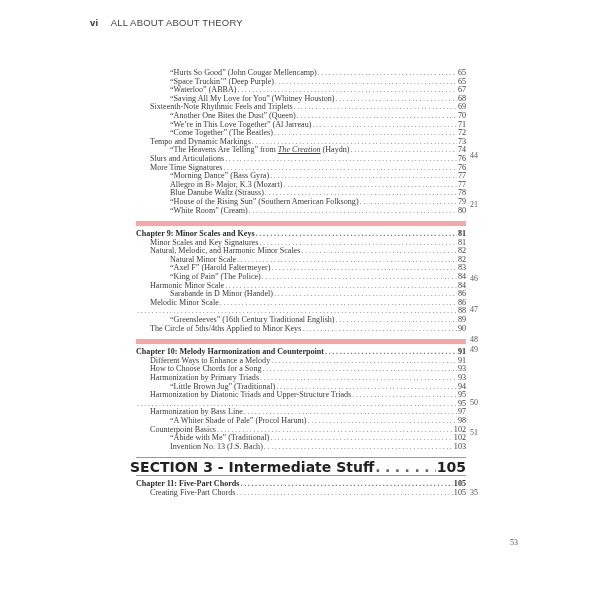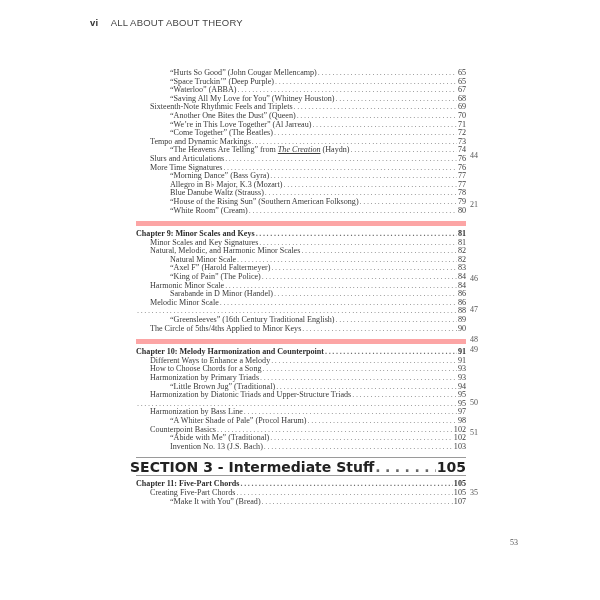--- a/index.html
+++ b/index.html
@@ -252,25 +252,20 @@
       <div class="row chap">
         <span class="t l1">Chapter 11: Five-Part Chords</span>
         <span class="d"></span>
         <span class="p">105</span>
       </div>
       <div class="row">
         <span class="t l2">Creating Five-Part Chords</span>
         <span class="d"></span>
         <span class="p">105</span>
       </div>
-      <div class="row">
-        <span class="t l3">“Make It with You” (Bread)</span>
-        <span class="d"></span>
-        <span class="p">107</span>
-      </div>
     </div>
 </div>
 
 <div id="margins">
     <span class="margin-num" style="top: 151px; text-align: right;">44</span>
     <span class="margin-num" style="top: 200px;">21</span>
     <span class="margin-num" style="top: 274px;">46</span>
     <span class="margin-num" style="top: 305px;">47</span>
     <span class="margin-num" style="top: 335px;">48</span>
     <span class="margin-num" style="top: 345px;">49</span>

